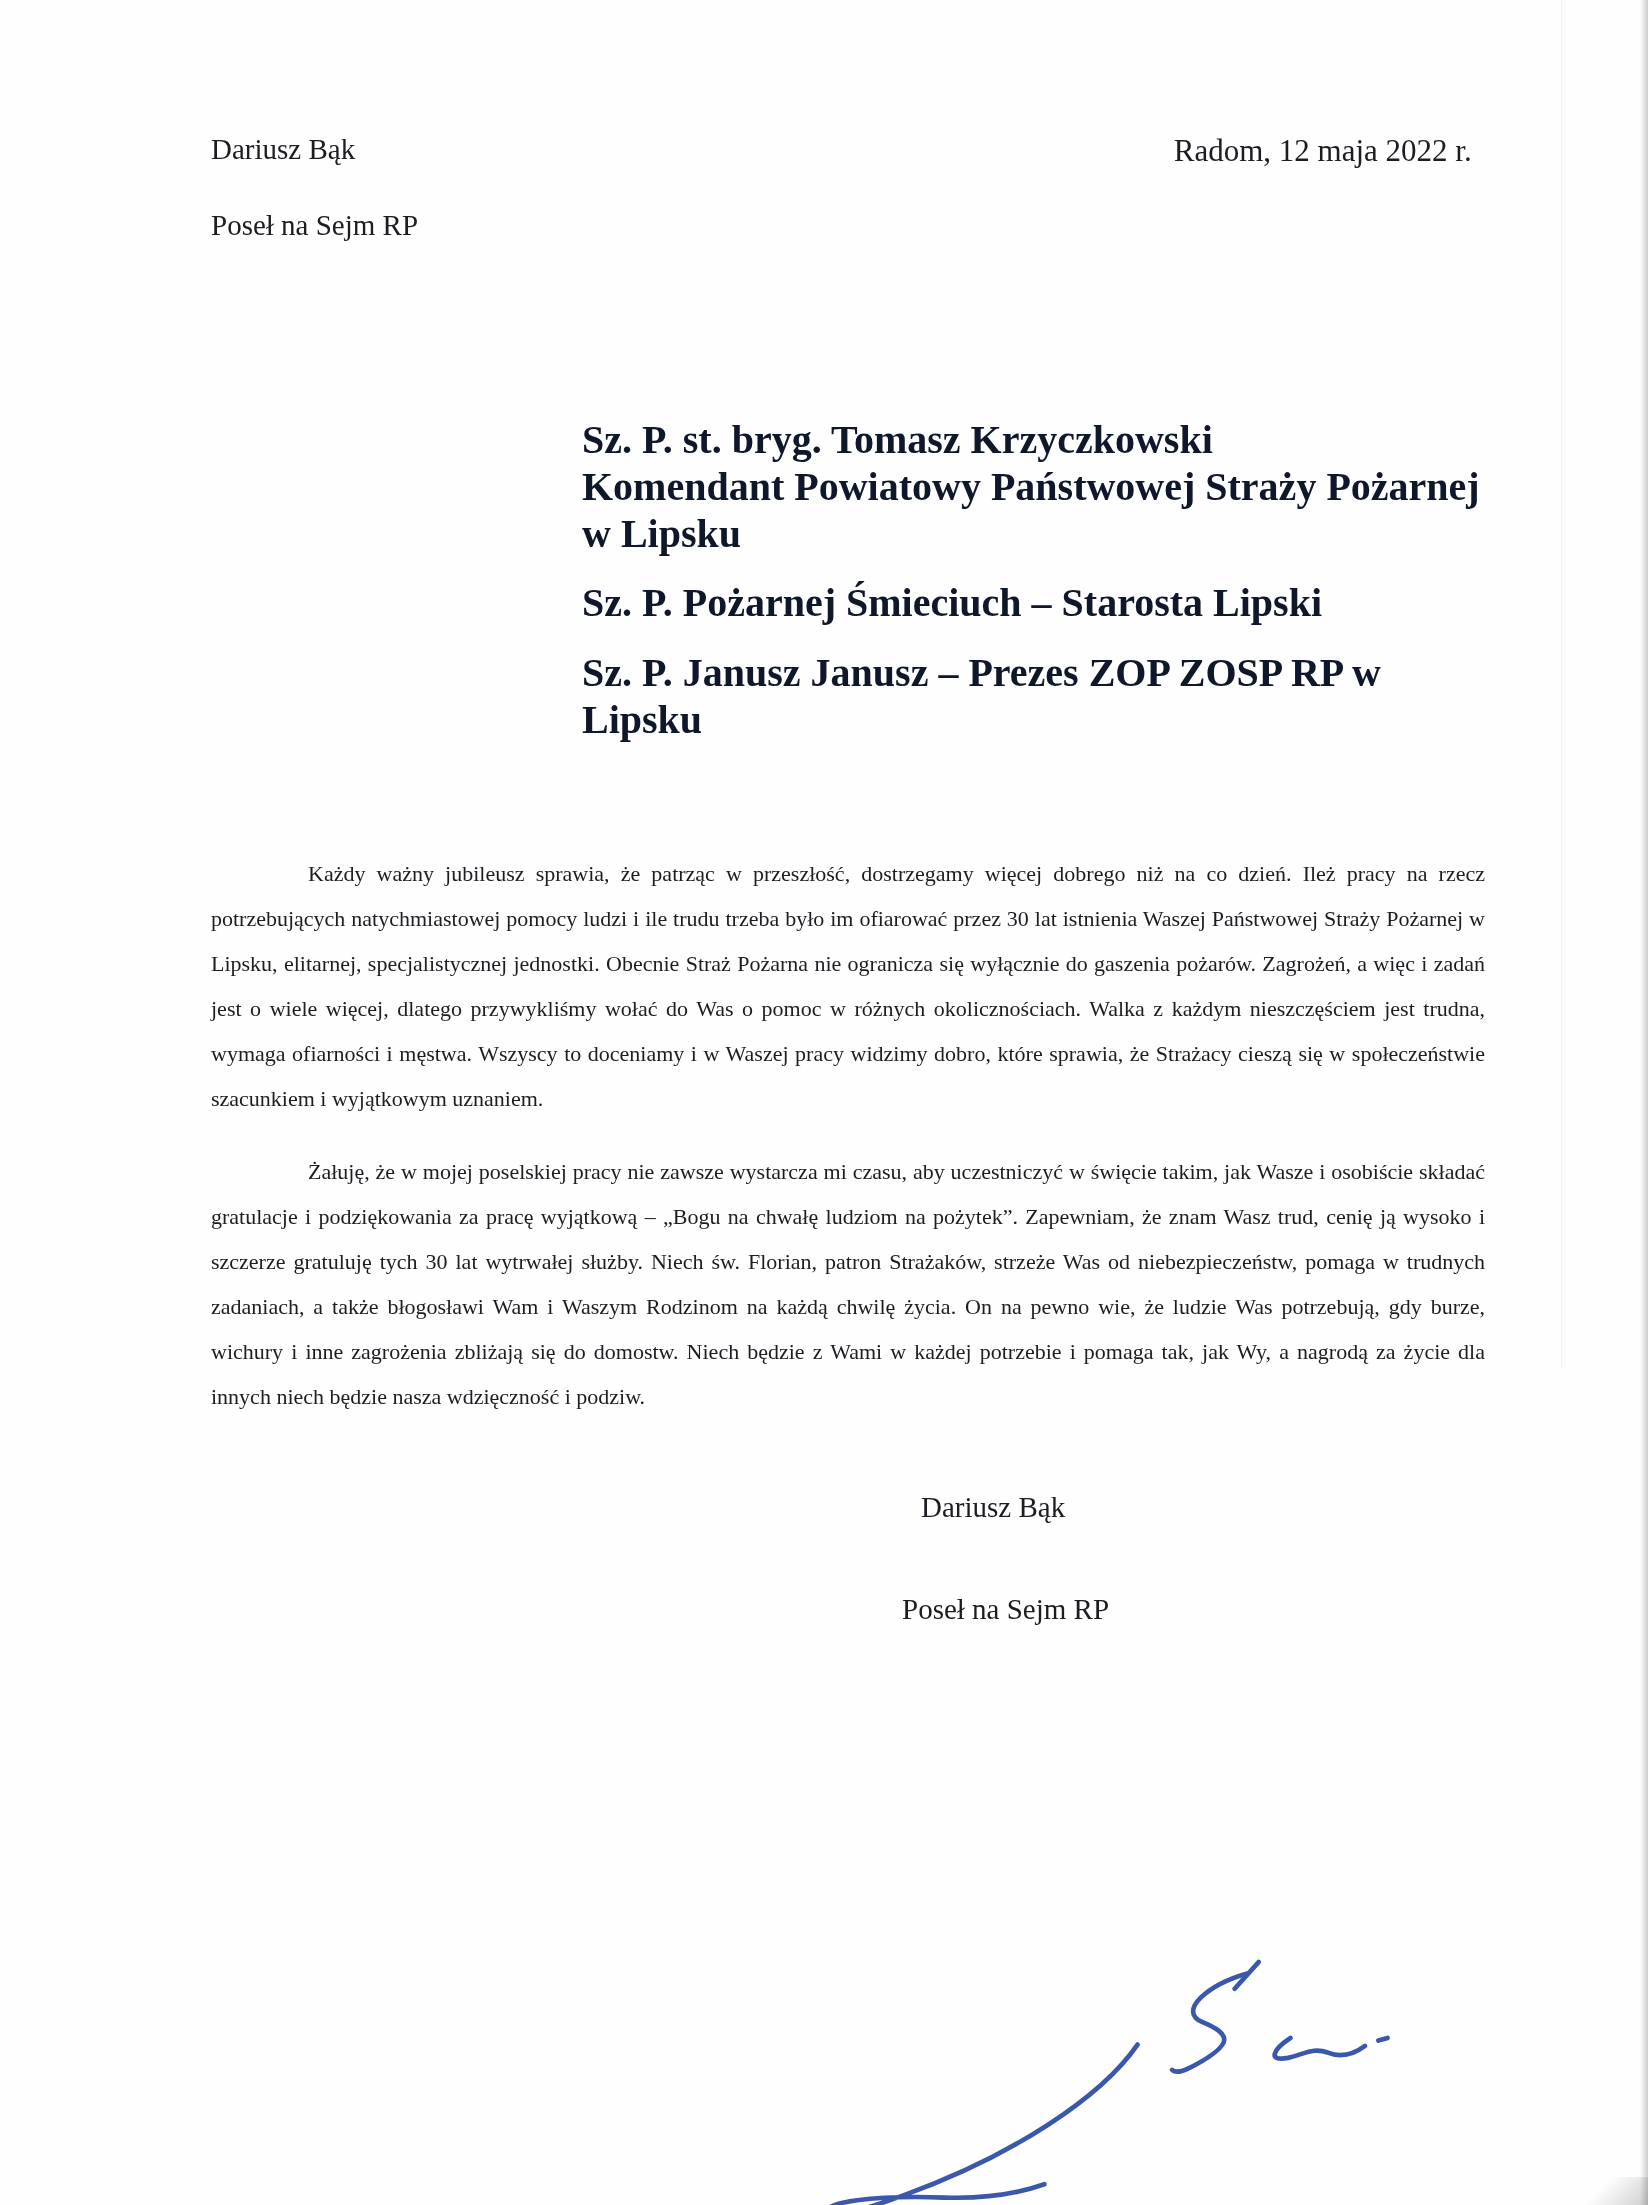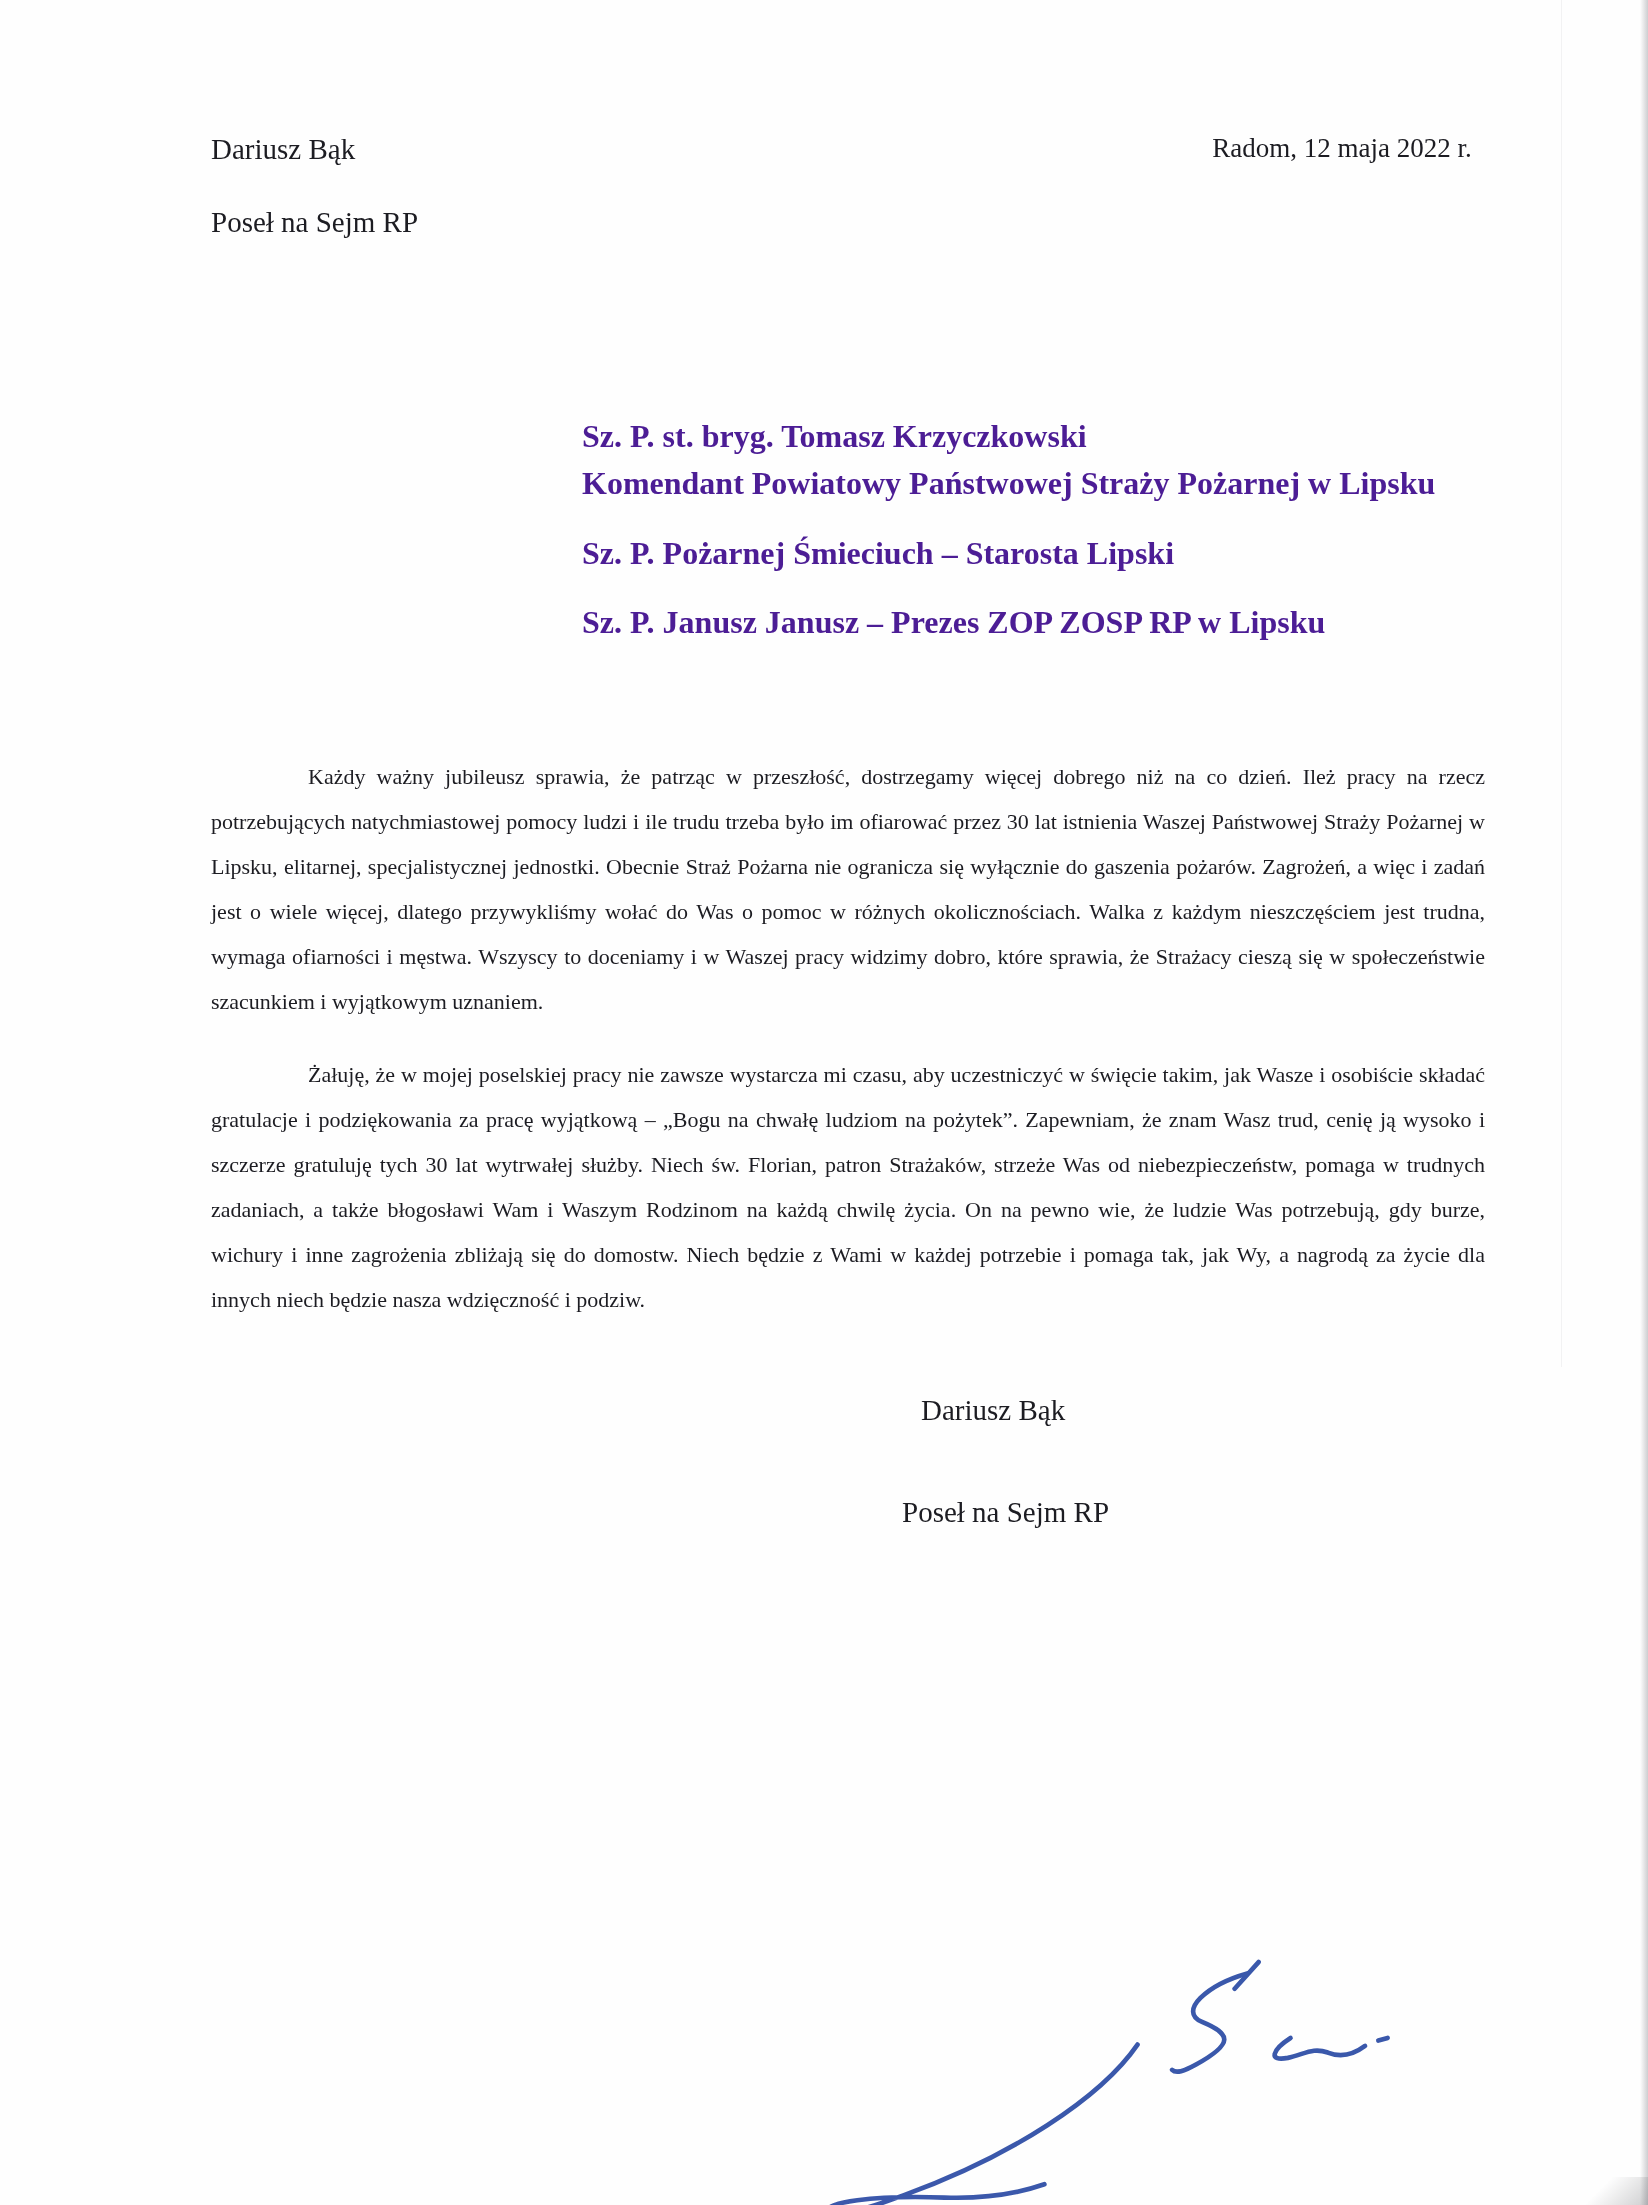--- a/index.html
+++ b/index.html
@@ -24,32 +24,32 @@
     height: 100%;
   }
   .header-row {
     display: flex;
     justify-content: space-between;
     align-items: flex-start;
     font-size: 29px;
     line-height: 1.35;
   }
   .sender-name { font-size: 29px; }
-  .dateline { font-size: 27px; margin-right: 13.3px; }
+  .dateline { font-size: 31px; margin-right: 13.3px; }
   .sender-title {
     font-size: 29px;
     margin-top: 37px;
   }
   .recipients {
     margin-top: 174px;
     margin-left: 371px;
     font-weight: bold;
-    font-size: 32px;
+    font-size: 40px;
     line-height: 47px;
-    color: #4c1d95;
+    color: #0f172a;
   }
   .recipients p { margin: 0; }
   .recipients .group-gap { margin-top: 22.6px; }
   .body-text {
     margin-top: 108px;
     font-size: 22px;
     line-height: 45px;
     text-align: justify;
   }
   .body-text p {

